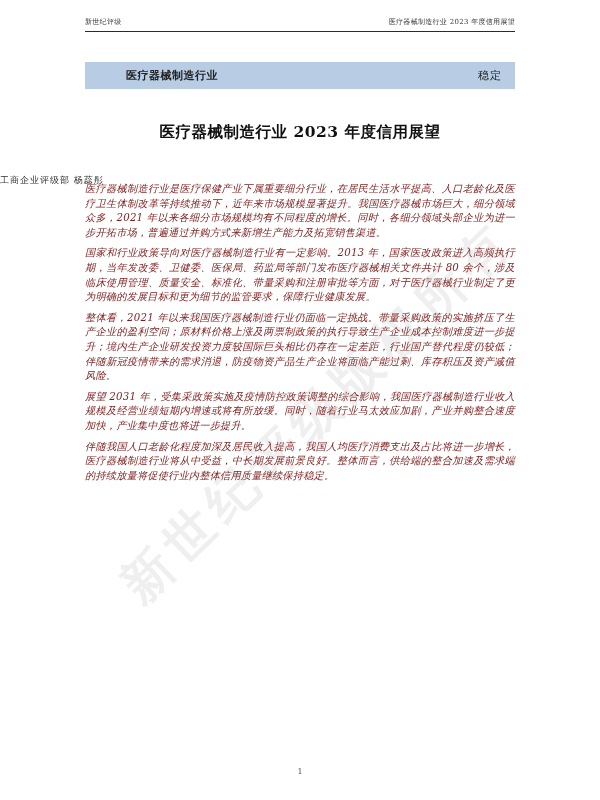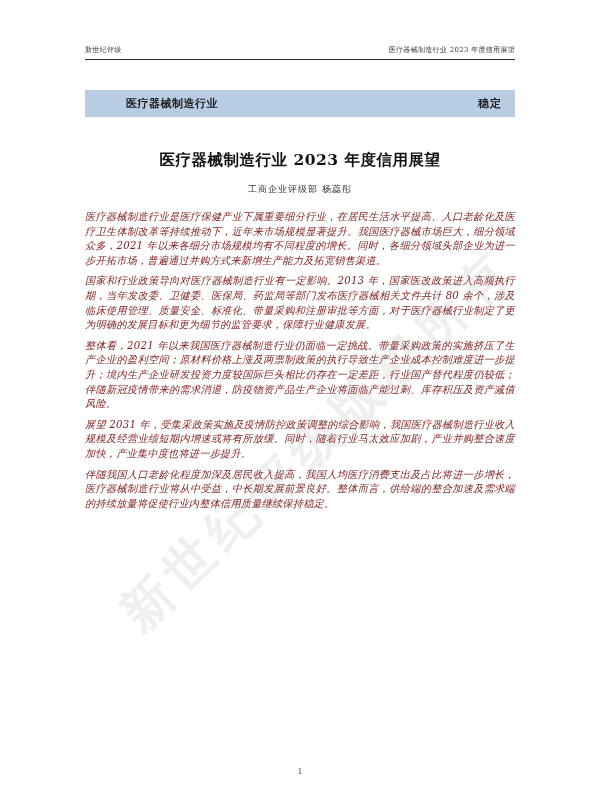--- a/index.html
+++ b/index.html
@@ -7,21 +7,20 @@
   body {
     background: #ffffff;
     font-family: "DejaVu Serif", "Liberation Serif", serif;
     position: relative;
     overflow: hidden;
   }
   .page {
     position: absolute;
     inset: 0;
     background: #ffffff;
-    margin-top: 28px;
   }
   
   .running-header {
     position: absolute;
     left: 85px; right: 85px; top: 17px;
     display: flex;
     justify-content: space-between;
     align-items: flex-end;
     font-size: 7px;
     color: #3a3a3a;
@@ -35,35 +34,35 @@
     left: 85px; right: 85px; top: 62px;
     height: 27px;
     display: flex;
     justify-content: space-between;
     align-items: center;
     padding: 0 13px;
     font-size: 11px;
     color: #222;
   }
   .banner .industry { font-weight: 600; letter-spacing: 0.5px; padding-left: 28px; }
-  .banner .outlook  { font-weight: 700; letter-spacing: 1px; }
+  .banner .outlook  { font-weight: 400; letter-spacing: 1px; }
   
   .doc-title {
     position: absolute;
     left: 0; right: 0; top: 122px;
     text-align: center;
     font-size: 15.5px;
     font-weight: 700;
     color: #111;
     letter-spacing: 0.5px;
   }
   .byline {
     position: absolute;
-    left: 0; right: 0; top: 155px;
-    text-align: center;
+    left: 0; right: 0; top: 174px;
+    text-align: left;
     font-size: 9px;
     color: #333;
     letter-spacing: 1px;
   }
   
   .body-text {
     position: absolute;
     left: 85px; right: 85px; top: 182px;
     color: #7f1d1d;
   }

